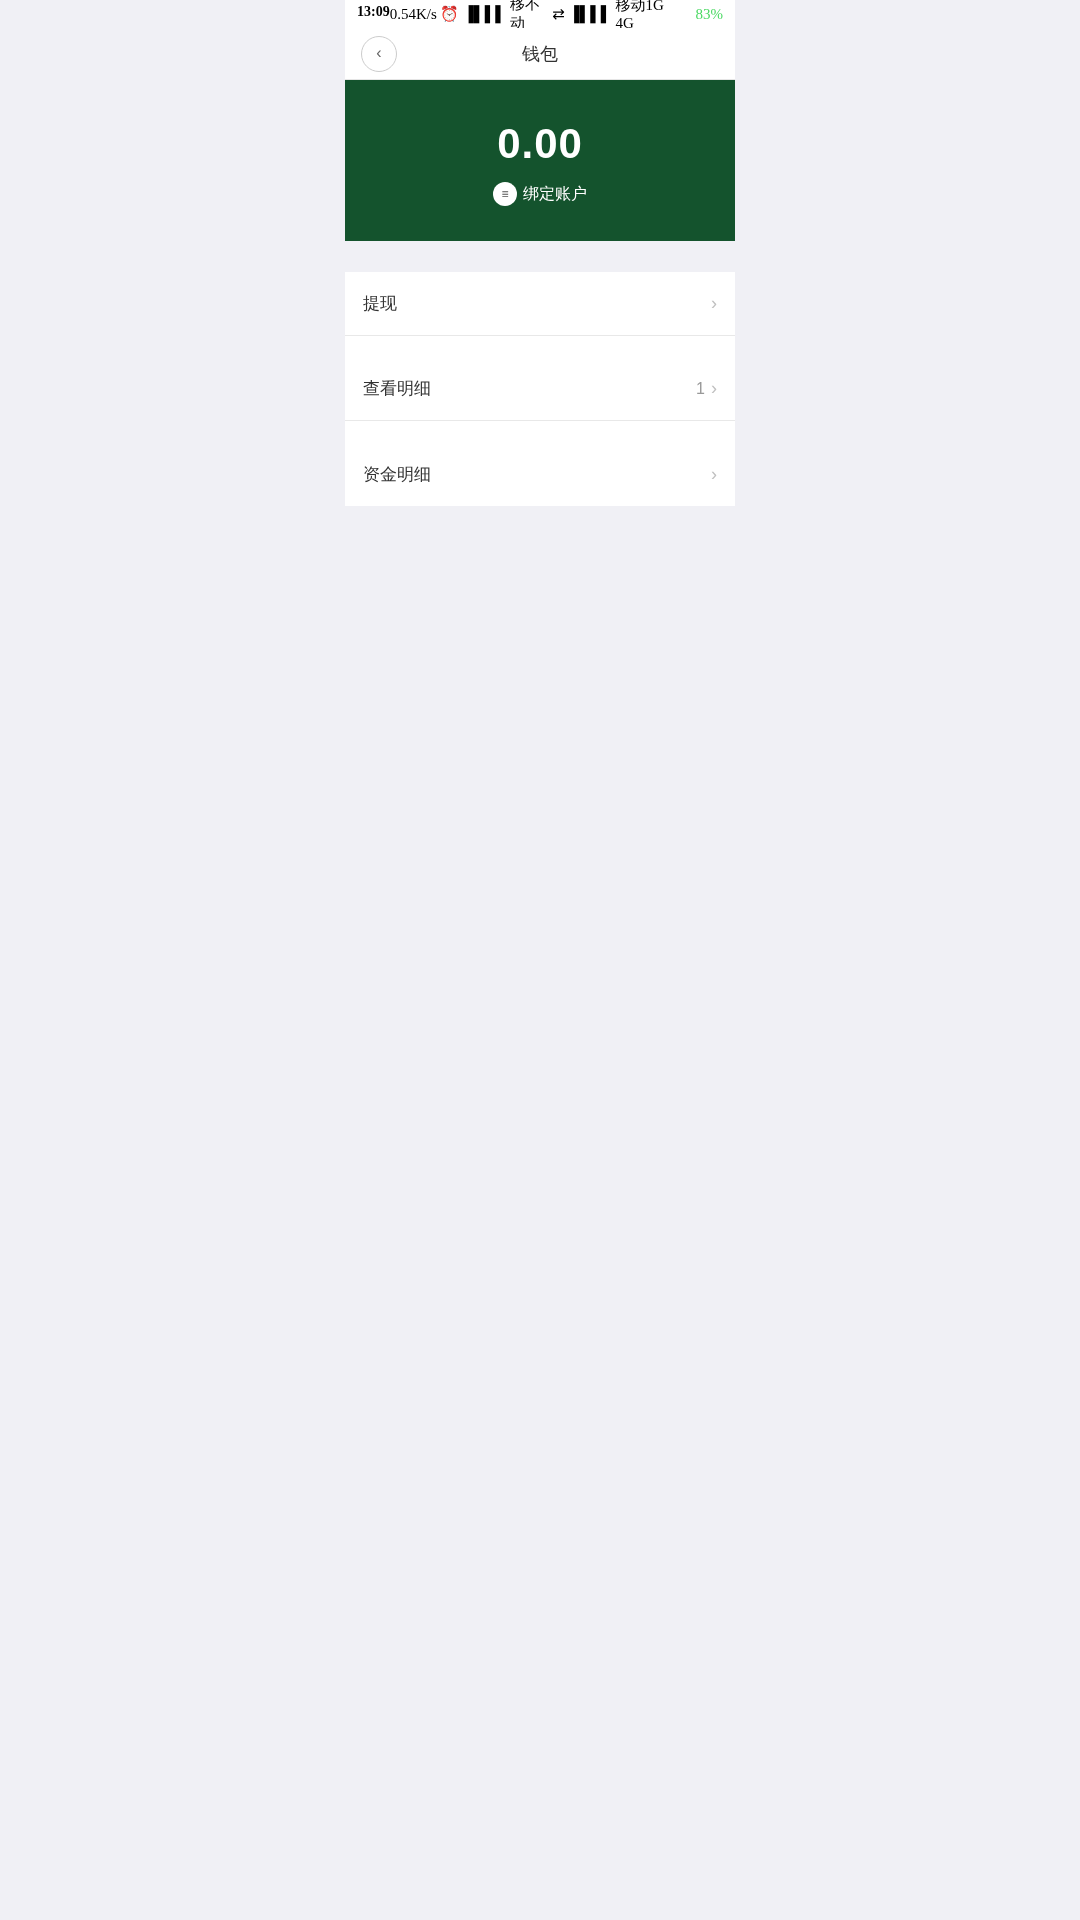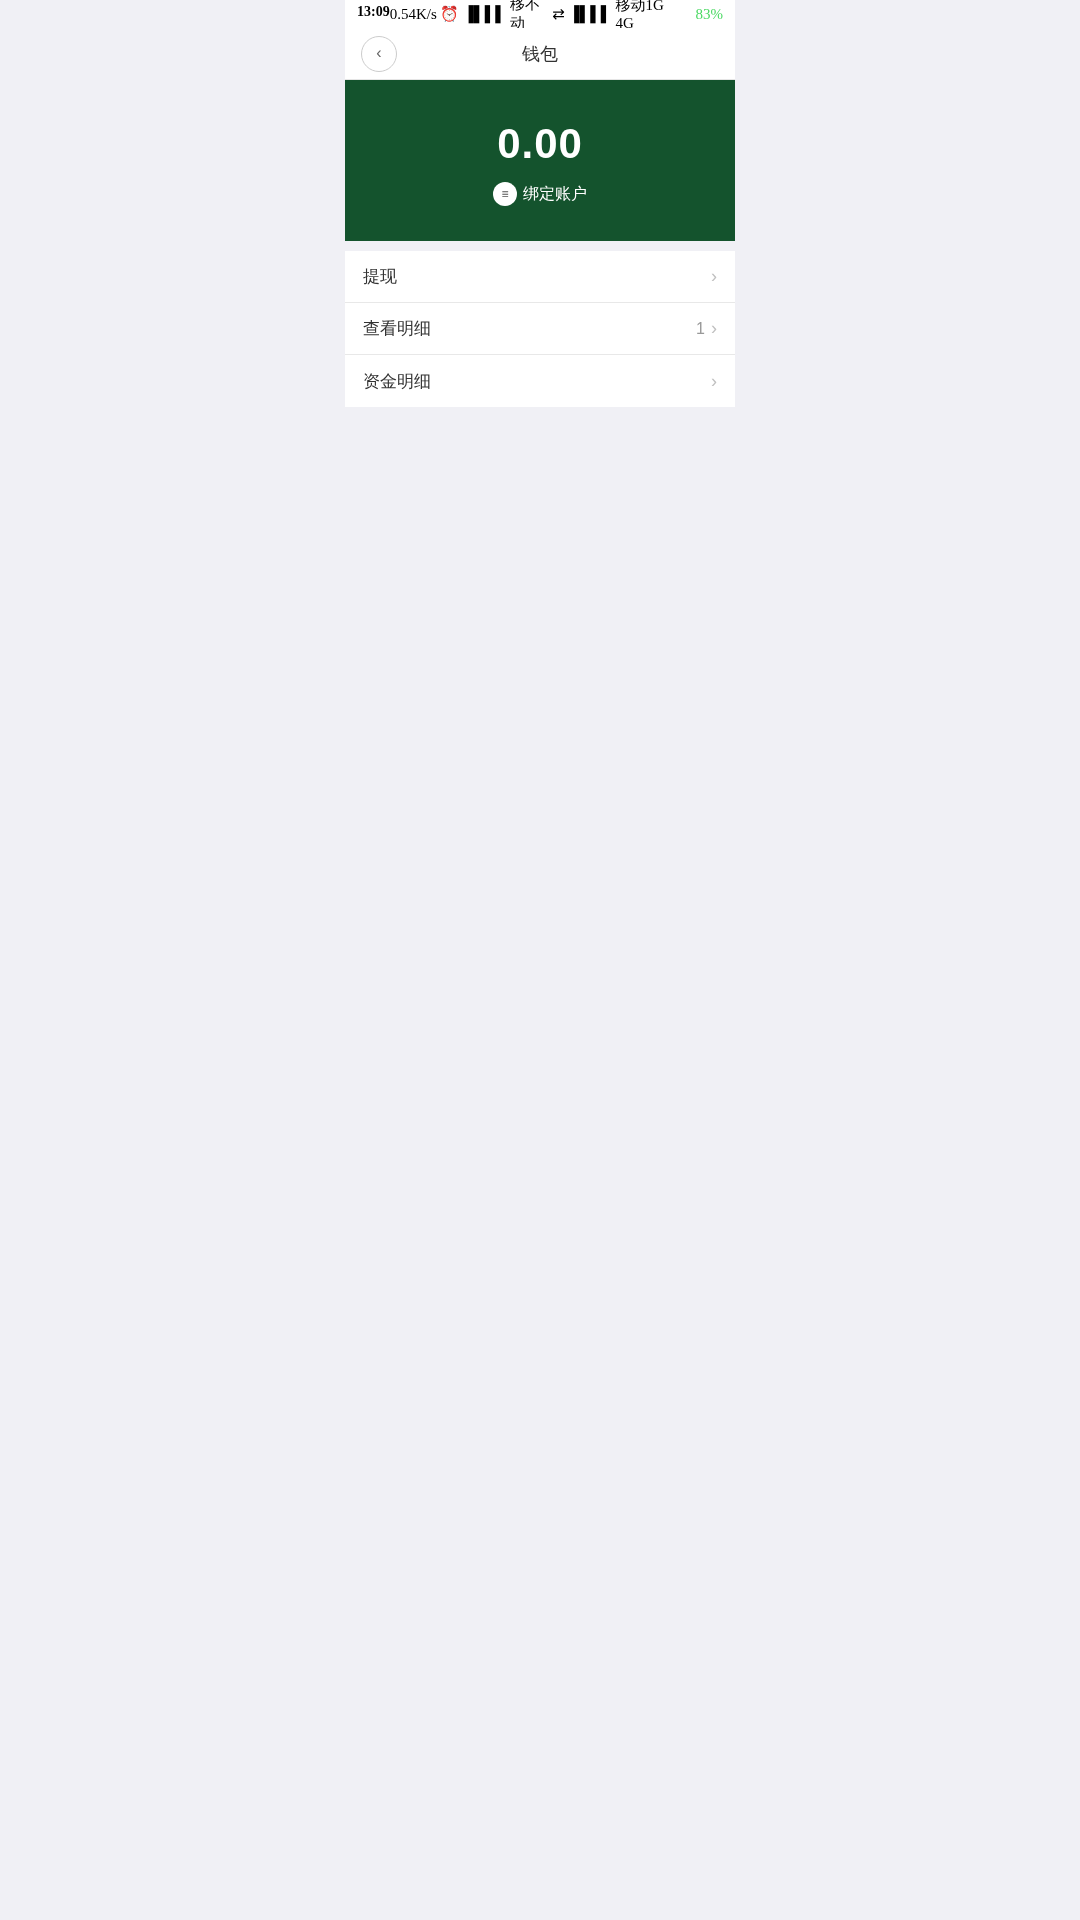--- a/index.html
+++ b/index.html
@@ -135,23 +135,24 @@
     
     .menu-list {
       background-color: #fff;
     }
 
     .menu-item {
       display: flex;
       align-items: center;
       justify-content: space-between;
       padding: 0 18px;
-      height: 52px;
+      height: 64px;
       cursor: pointer;
       border-bottom: 1px solid #e8e8e8;
+      margin-top: 21px;
     }
 
     .menu-item:last-child {
       border-bottom: none;
       text-align: right;
     }
 
     .menu-item-left {
       font-size: 17px;
       color: #333;

